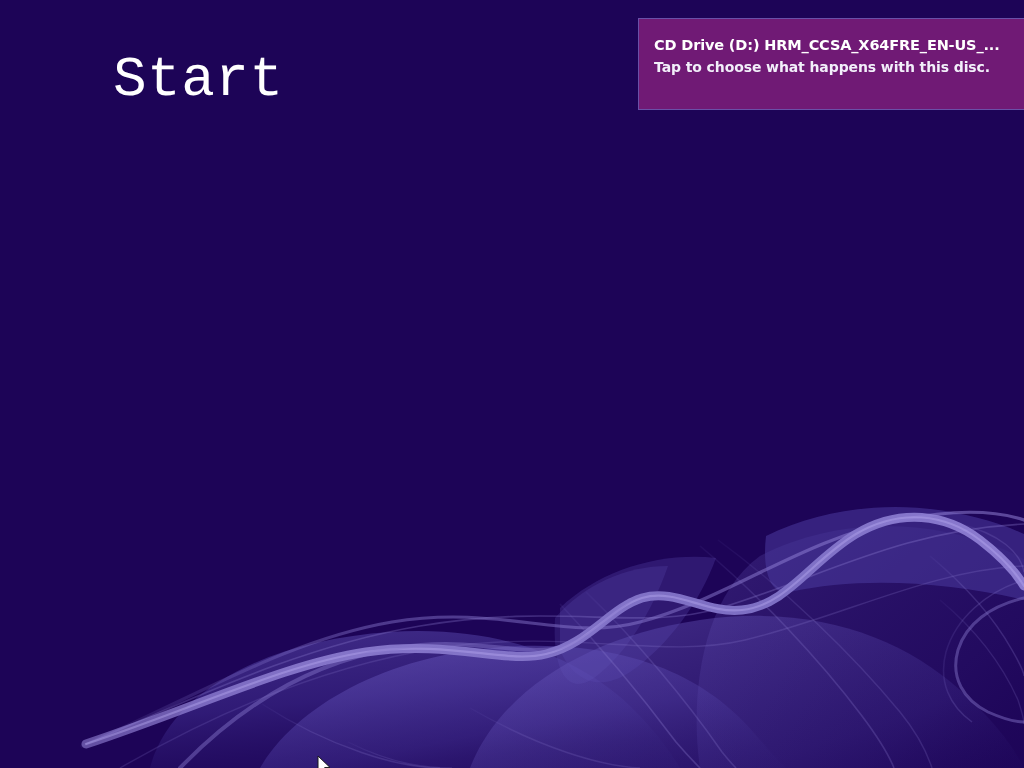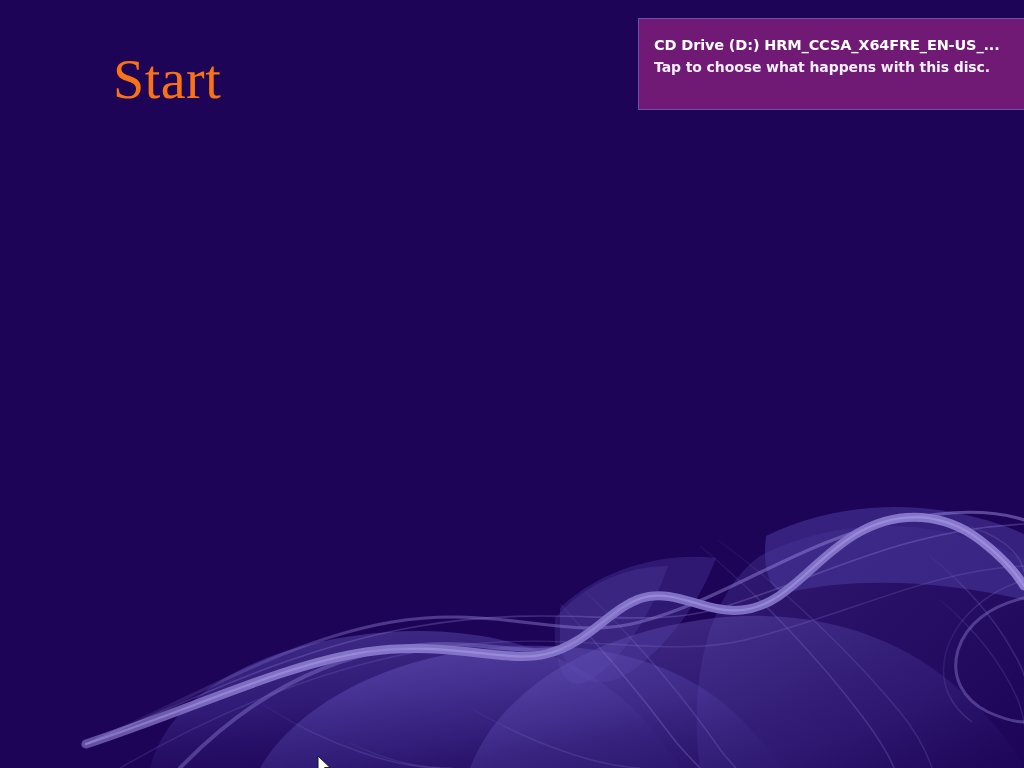--- a/index.html
+++ b/index.html
@@ -32,26 +32,26 @@
     height: 768px;
     display: block;
     pointer-events: none;
   }
 
   
   #start-title {
     position: absolute;
     left: 113px;
     top: 47px;
-    font-family: Liberation Serif, serif;
+    font-family: Liberation Mono, monospace;
     font-size: 56px;
     line-height: 66px;
     font-weight: 300;
     letter-spacing: 0.5px;
-    color: #f97316;
+    color: #ffffff;
     text-rendering: geometricPrecision;
   }
 
   
   #toast {
     position: absolute;
     left: 638px;
     top: 18px;
     width: 448px;
     height: 92px;

